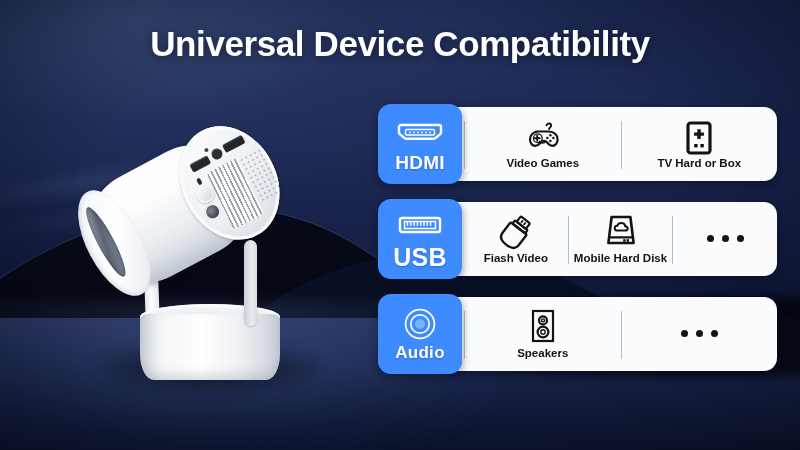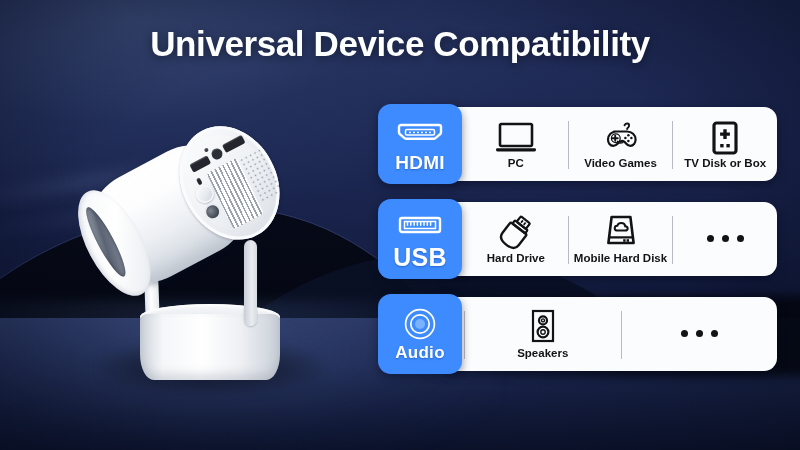--- a/index.html
+++ b/index.html
@@ -307,29 +307,20 @@
                 <circle cx="33" cy="12.4" r="0.95"></circle>
             </g>
           </svg>
         </span>
         <span class="badge-label">HDMI</span>
       </div>
 
       <div class="card">
         <div class="card-pad"></div>
 
-        <div class="cell">
-          <span class="cell-icon">
-            <svg width="46" height="34" viewBox="0 0 46 34">
-              <rect x="7" y="3" width="32" height="22" rx="1.5" fill="none" stroke="#111315" stroke-width="2.6"></rect>
-              <rect x="3" y="27.2" width="40" height="3.2" rx="1.4" fill="#111315"></rect>
-            </svg>
-          </span>
-          <span class="cell-label">PC</span>
-        </div>
 
         <div class="divider"></div>
 
         <div class="cell">
           <span class="cell-icon">
             <svg width="46" height="34" viewBox="0 0 46 34">
               <path d="M26.5 4.2c1.6-2.6 4.6-2.2 4.6.3 0 1.9-2 2.2-2 3.6" fill="none" stroke="#111315" stroke-width="1.9" stroke-linecap="round"></path>
               <path d="M16 10.5h13c4.8 0 8.6 3.4 8.6 8 0 3.5-2.3 6.4-5.2 6.4-2.6 0-3.6-1.6-5.2-3.4-1.1-1.2-2.2-1.6-3.2-1.6-1.6 0-2.6.8-4.2 2.6-1.6 1.8-2.7 2.4-4.6 2.4-3 0-5.2-2.9-5.2-6.4 0-4.6 3.8-8 8-8z" fill="none" stroke="#111315" stroke-width="2.2" stroke-linejoin="round"></path>
               <path d="M14.6 17.2h5.2M17.2 14.6v5.2" stroke="#111315" stroke-width="1.9" stroke-linecap="round"></path>
               <circle cx="17.8" cy="17.2" r="4.4" fill="none" stroke="#111315" stroke-width="1.3"></circle>
@@ -349,21 +340,21 @@
 
         <div class="cell">
           <span class="cell-icon">
             <svg width="34" height="34" viewBox="0 0 34 34">
               <rect x="6" y="2" width="22" height="30" rx="2.6" fill="none" stroke="#111315" stroke-width="3.2"></rect>
               <path d="M15.3 8.2h3.4v3.2h3.2v3.4h-3.2v3.2h-3.4v-3.2h-3.2v-3.4h3.2z" fill="#111315"></path>
               <rect x="12.2" y="23" width="3.4" height="3.4" fill="#111315"></rect>
               <rect x="18.4" y="23" width="3.4" height="3.4" fill="#111315"></rect>
             </svg>
           </span>
-          <span class="cell-label">TV Disk or Box</span>
+          <span class="cell-label">TV Hard or Box</span>
         </div>
       </div>
     </div>
 
     <div class="row">
       <div class="badge usb">
         <span class="badge-icon">
           <svg width="46" height="26" viewBox="0 0 46 26" fill="none">
             <rect x="3" y="6" width="40" height="14" rx="2" stroke="#ffffff" stroke-width="2.4"></rect>
             <rect x="7.5" y="9.5" width="31" height="7" stroke="#ffffff" stroke-width="1.5"></rect>
@@ -383,21 +374,21 @@
             <svg width="40" height="36" viewBox="0 0 40 36">
               <g transform="rotate(38 20 18)">
                 <rect x="14.2" y="2.6" width="11.6" height="7" rx="1" fill="none" stroke="#111315" stroke-width="2.2"></rect>
                 <rect x="17.4" y="4.6" width="1.8" height="3" fill="#111315"></rect>
                 <rect x="20.8" y="4.6" width="1.8" height="3" fill="#111315"></rect>
                 <rect x="12" y="9.4" width="16" height="4.2" rx="0.8" fill="none" stroke="#111315" stroke-width="2.2"></rect>
                 <path d="M11.6 13.4h16.8c1 0 1.8.8 1.8 1.8v11.6c0 5.1-4.1 7.2-10.2 7.2S9.8 31.9 9.8 26.8V15.2c0-1 .8-1.8 1.8-1.8z" fill="none" stroke="#111315" stroke-width="2.4" stroke-linejoin="round"></path>
               </g>
             </svg>
           </span>
-          <span class="cell-label">Hard Drive</span>
+          <span class="cell-label">Fiash Video</span>
         </div>
 
         <div class="divider"></div>
 
         <div class="cell">
           <span class="cell-icon">
             <svg width="38" height="36" viewBox="0 0 38 36">
               <path d="M9.6 3h18.8l3.2 26H6.4z" fill="none" stroke="#111315" stroke-width="2.6" stroke-linejoin="round"></path>
               <path d="M7.2 23.4h23.6" stroke="#111315" stroke-width="2.2"></path>
               <path d="M15.4 16.6c-1.5 0-2.7-1-2.7-2.4s1.2-2.4 2.6-2.4c.4-1.7 2-2.9 3.9-2.9 2.1 0 3.8 1.4 4 3.3 1.4.1 2.5 1.1 2.5 2.3 0 1.3-1.2 2.1-2.7 2.1z" fill="none" stroke="#111315" stroke-width="2"></path>

